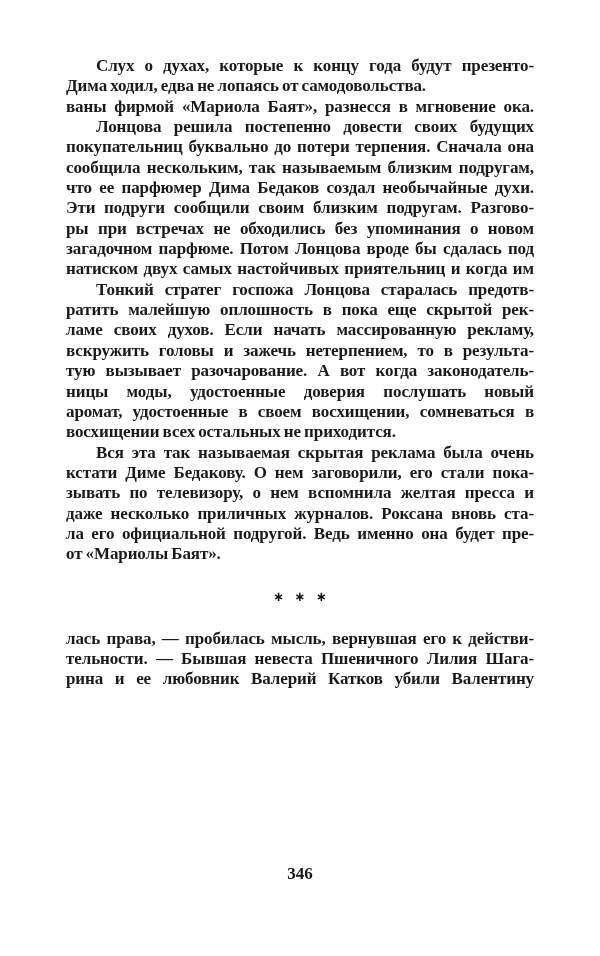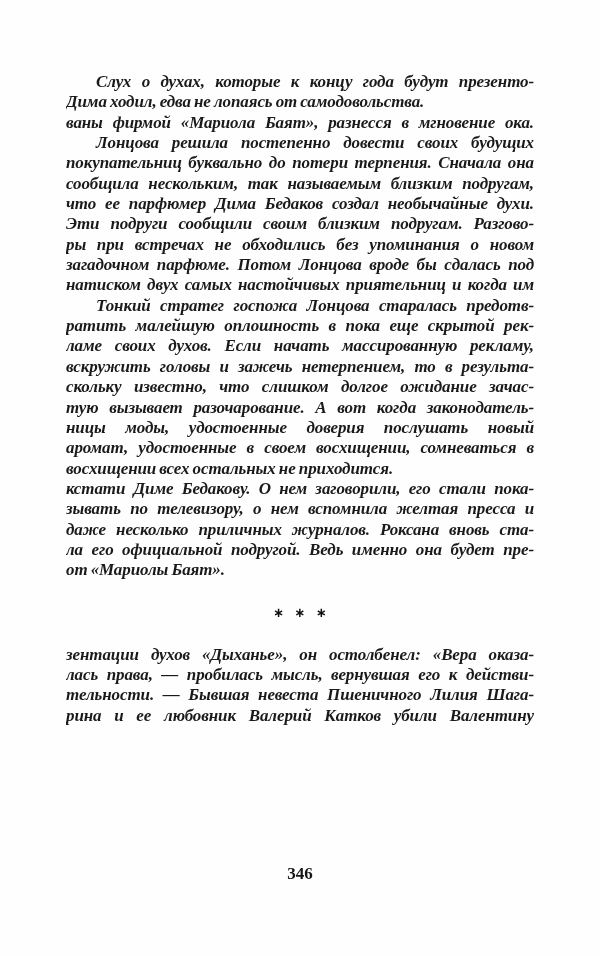--- a/index.html
+++ b/index.html
@@ -12,23 +12,22 @@
     width: 600px;
     height: 956px;
     background: #fefefe;
     overflow: hidden;
     font-family: "Liberation Serif", "DejaVu Serif", serif;
     color: #1a1a1a;
   }
   .text-block {
     position: absolute;
     left: 66px;
-    top: 72px;
+    top: 56px;
     width: 468px;
-    font-style: italic;
   }
   .para { margin: 0; padding: 0; }
   .ln {
     font-size: 17px;
     line-height: 20.35px;
     height: 20.35px;
     font-weight: 700;
     word-spacing: -1px;
     letter-spacing: -0.1px;
     text-align: justify;
@@ -80,37 +79,36 @@
         <div class="ln">Эти подруги сообщили своим близким подругам. Разгово-</div>
         <div class="ln">ры при встречах не обходились без упоминания о новом</div>
         <div class="ln">загадочном парфюме. Потом Лонцова вроде бы сдалась под</div>
         <div class="ln">натиском двух самых настойчивых приятельниц и когда им</div>
       </div>
       <div class="para">
         <div class="ln is-first">Тонкий стратег госпожа Лонцова старалась предотв-</div>
         <div class="ln">ратить малейшую оплошность в пока еще скрытой рек-</div>
         <div class="ln">ламе своих духов. Если начать массированную рекламу,</div>
         <div class="ln">вскружить головы и зажечь нетерпением, то в результа-</div>
-        <div class="ln">скольку известно, что слишком долгое ожидание зачас-</div>
         <div class="ln">тую вызывает разочарование. А вот когда законодатель-</div>
         <div class="ln">ницы моды, удостоенные доверия послушать новый</div>
         <div class="ln">аромат, удостоенные в своем восхищении, сомневаться в</div>
         <div class="ln is-last">восхищении всех остальных не приходится.</div>
       </div>
       <div class="para">
+        <div class="ln is-first">Вся эта так называемая скрытая реклама была очень</div>
         <div class="ln">кстати Диме Бедакову. О нем заговорили, его стали пока-</div>
         <div class="ln">зывать по телевизору, о нем вспомнила желтая пресса и</div>
         <div class="ln">даже несколько приличных журналов. Роксана вновь ста-</div>
         <div class="ln">ла его официальной подругой. Ведь именно она будет пре-</div>
         <div class="ln is-last">от «Мариолы Баят».</div>
       </div>
       <div class="separator">
         <span>∗ ∗ ∗</span>
       </div>
       <div class="para">
-        <div class="ln">зентации духов «Дыханье», он остолбенел: «Вера оказа-</div>
         <div class="ln">лась права, — пробилась мысль, вернувшая его к действи-</div>
         <div class="ln">тельности. — Бывшая невеста Пшеничного Лилия Шага-</div>
         <div class="ln">рина и ее любовник Валерий Катков убили Валентину</div>
       </div>
     </div>
   <div class="pagenum">346</div>
 </div>
 
 </body></html>

